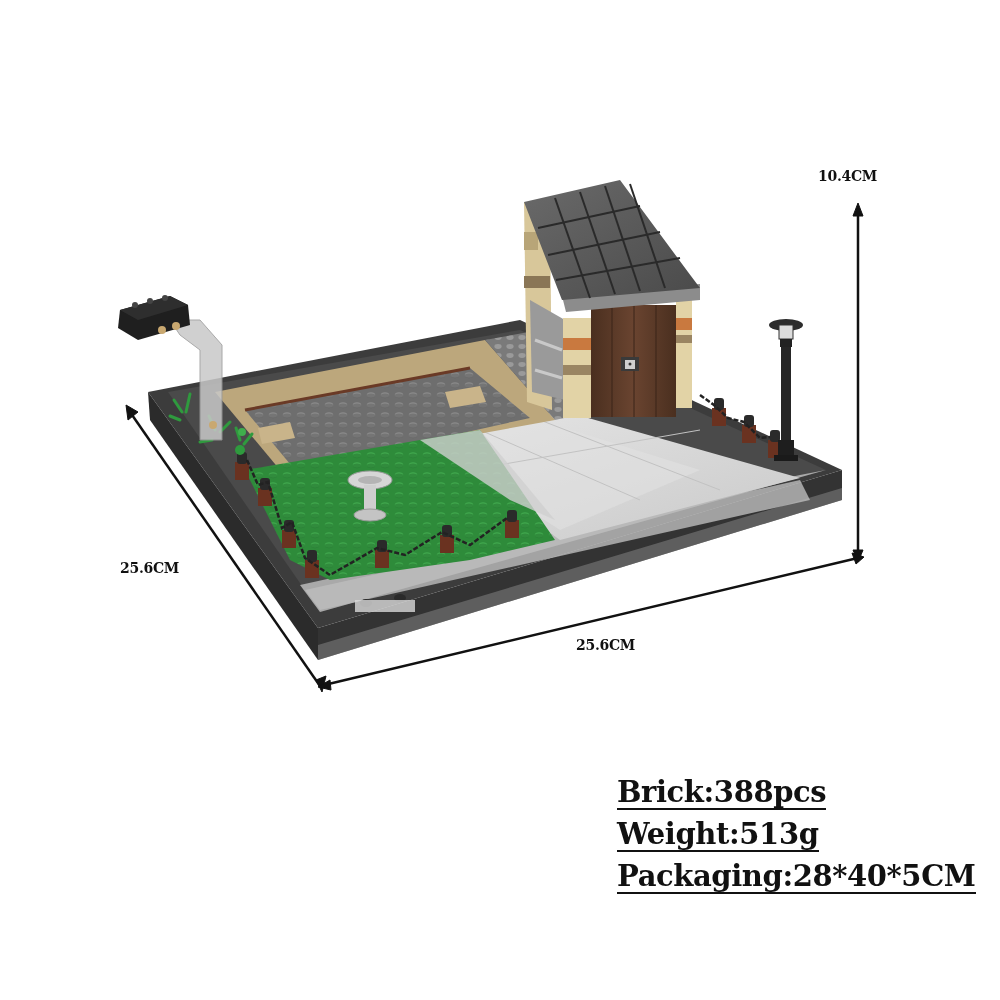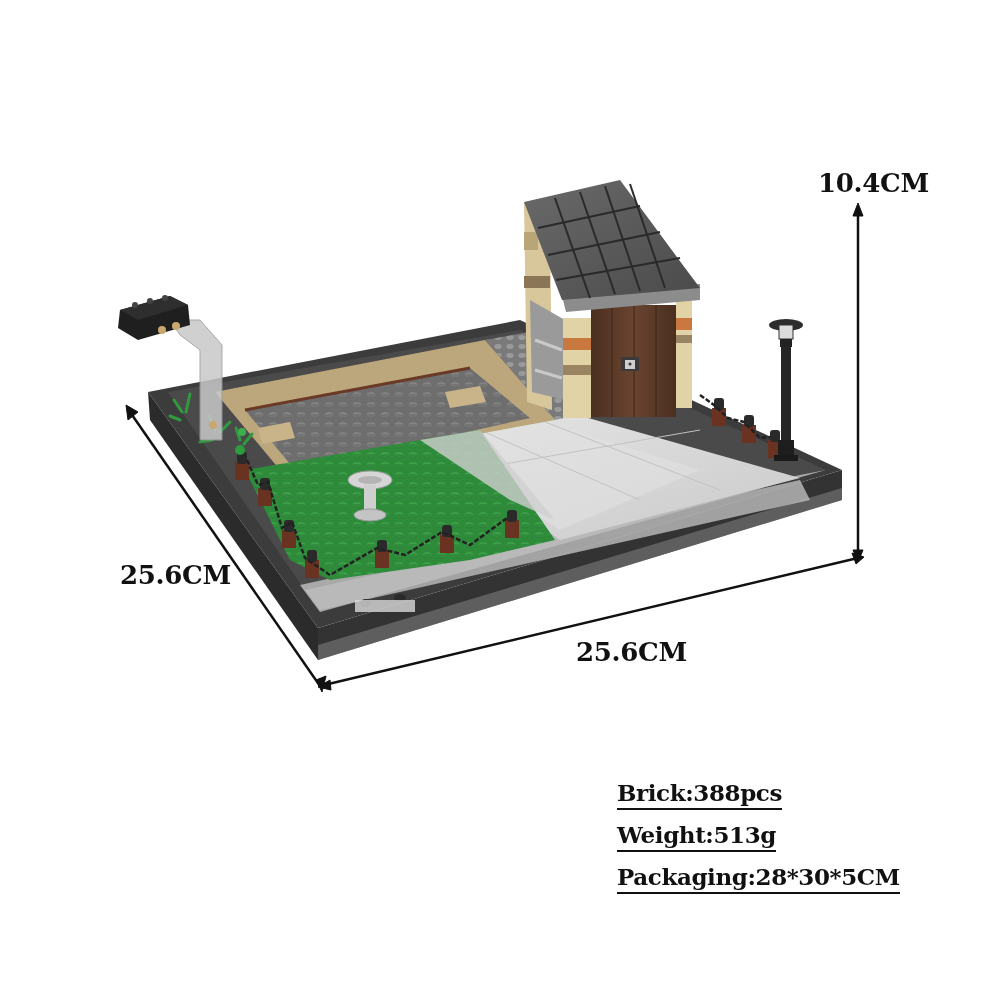--- a/index.html
+++ b/index.html
@@ -1,24 +1,24 @@
 <!DOCTYPE html>
 <html><head>
   <meta charset="utf-8">
   <style>
     html, body { margin: 0; padding: 0; background: #ffffff; }
     body { width: 1000px; height: 1000px; position: relative; overflow: hidden; font-family: "DejaVu Serif", "Liberation Serif", serif; }
     .stage { position: absolute; left: 0; top: 0; width: 1000px; height: 1000px; }
     .dim-label {
       position: absolute; font-family: "DejaVu Serif", "Liberation Serif", serif;
-      font-weight: bold; font-size: 26px; color: #111; white-space: nowrap; letter-spacing: -0.3px;
+      font-weight: bold; font-size: 14px; color: #111; white-space: nowrap; letter-spacing: -0.3px;
     }
     .specs { position: absolute; left: 617px; top: 778px; }
     .spec-line {
-      font-family: "DejaVu Serif", "Liberation Serif", serif; font-weight: bold; font-size: 23px;
+      font-family: "DejaVu Serif", "Liberation Serif", serif; font-weight: bold; font-size: 29px;
       color: #111; border-bottom: 2px solid #111; display: table; margin-bottom: 10px;
       padding-bottom: 1px; line-height: 29px; letter-spacing: -0.4px;
     }
   </style>
 </head>
 <body>
 
 <div class="stage">
   <svg width="1000" height="1000" viewBox="0 0 1000 1000">
     <defs>
@@ -218,15 +218,15 @@
     </g>
   </svg>
 
   <div class="dim-label" style="left:818px; top:168px;">10.4CM</div>
   <div class="dim-label" style="left:120px; top:560px;">25.6CM</div>
   <div class="dim-label" style="left:576px; top:637px;">25.6CM</div>
 
   <div class="specs">
     <div class="spec-line">Brick:388pcs</div>
     <div class="spec-line">Weight:513g</div>
-    <div class="spec-line">Packaging:28*30*5CM</div>
+    <div class="spec-line">Packaging:28*40*5CM</div>
   </div>
 </div>
 
 </body></html>

